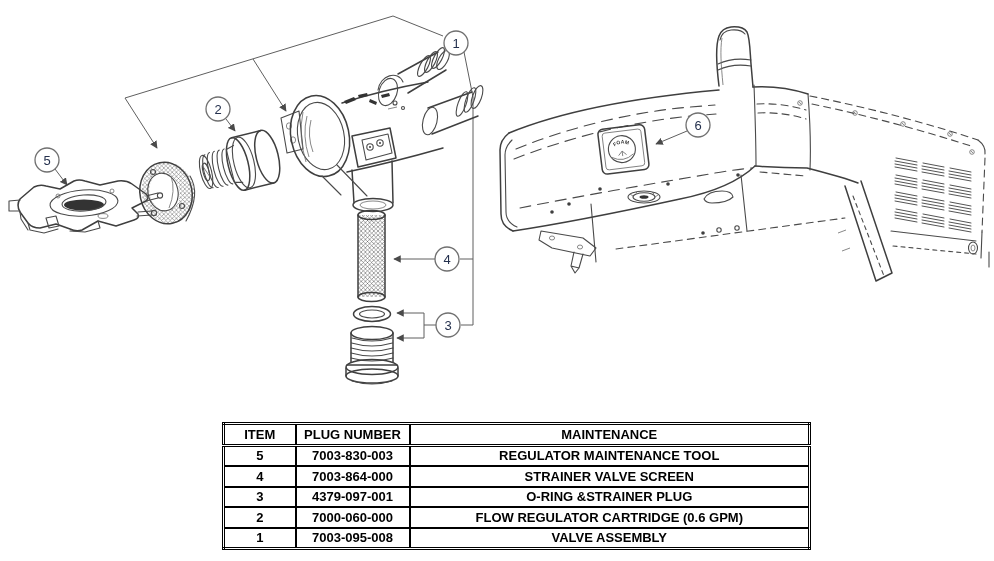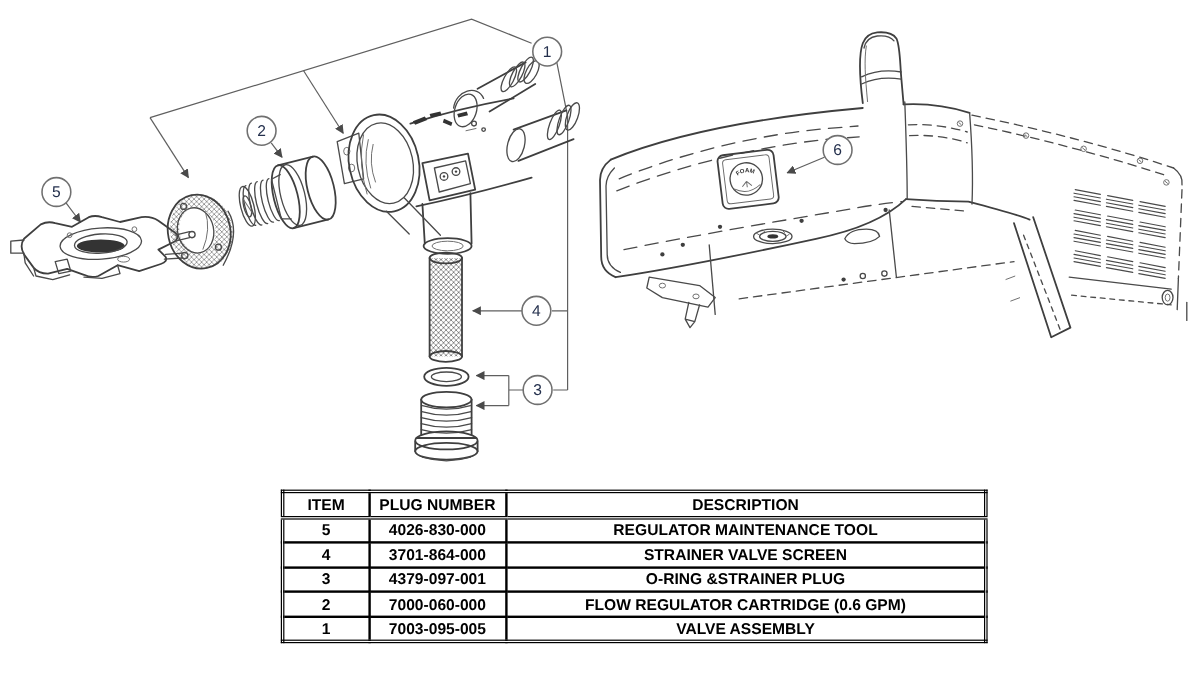--- a/index.html
+++ b/index.html
@@ -12,22 +12,22 @@
   .thin{stroke:#6a6a6a;fill:none;stroke-width:.8;}
   .dash{stroke-dasharray:11,7;}
   .dash2{stroke-dasharray:7,5;}
   .dash3{stroke-dasharray:4,4;}
   .ldr{stroke:#5f5f5f;fill:none;stroke-width:1;}
   .co{fill:#ffffff;stroke:#707070;stroke-width:1.3;}
   .cot{font:13px "Liberation Sans",sans-serif;fill:#24304d;text-anchor:middle;}
   .dk{fill:#333;stroke:none;}
   .scrw{fill:#3f3f3f;stroke:none;}
   
-  .parts-table{position:absolute;left:222px;top:408px;width:586px;border-collapse:collapse;
-               table-layout:fixed;border:3px double #000;background:#fff;margin-left:12px;}
+  .parts-table{position:absolute;left:222px;top:422px;width:586px;border-collapse:collapse;
+               table-layout:fixed;border:3px double #000;background:#fff;}
   .parts-table th,.parts-table td{border:2px solid #000;font-weight:bold;font-size:13px;
                color:#000;text-align:center;padding:0 2px;height:18.5px;line-height:1;
                white-space:nowrap;overflow:hidden;font-family:"Liberation Sans",sans-serif;}
   .parts-table thead th{border-bottom:3px double #000;}
 </style>
 </head>
 <body>
 
 <div class="page">
 
@@ -297,45 +297,45 @@
 <table class="parts-table">
   <colgroup>
         <col style="width:72px">
         <col style="width:114px">
         <col style="width:400px">
       </colgroup>
   <thead>
     <tr>
       <th>ITEM</th>
       <th>PLUG NUMBER</th>
-      <th>DESCRIPTION</th>
+      <th>MAINTENANCE</th>
     </tr>
   </thead>
   <tbody>
     <tr>
       <td>5</td>
-      <td>4026-830-000</td>
+      <td>7003-830-003</td>
       <td>REGULATOR MAINTENANCE TOOL</td>
     </tr>
     <tr>
       <td>4</td>
-      <td>3701-864-000</td>
+      <td>7003-864-000</td>
       <td>STRAINER VALVE SCREEN</td>
     </tr>
     <tr>
       <td>3</td>
       <td>4379-097-001</td>
       <td>O-RING &amp;STRAINER PLUG</td>
     </tr>
     <tr>
       <td>2</td>
       <td>7000-060-000</td>
       <td>FLOW REGULATOR CARTRIDGE (0.6 GPM)</td>
     </tr>
     <tr>
       <td>1</td>
-      <td>7003-095-005</td>
+      <td>7003-095-008</td>
       <td>VALVE ASSEMBLY</td>
     </tr>
   </tbody>
 </table>
 
 </div>
 
 </body></html>

